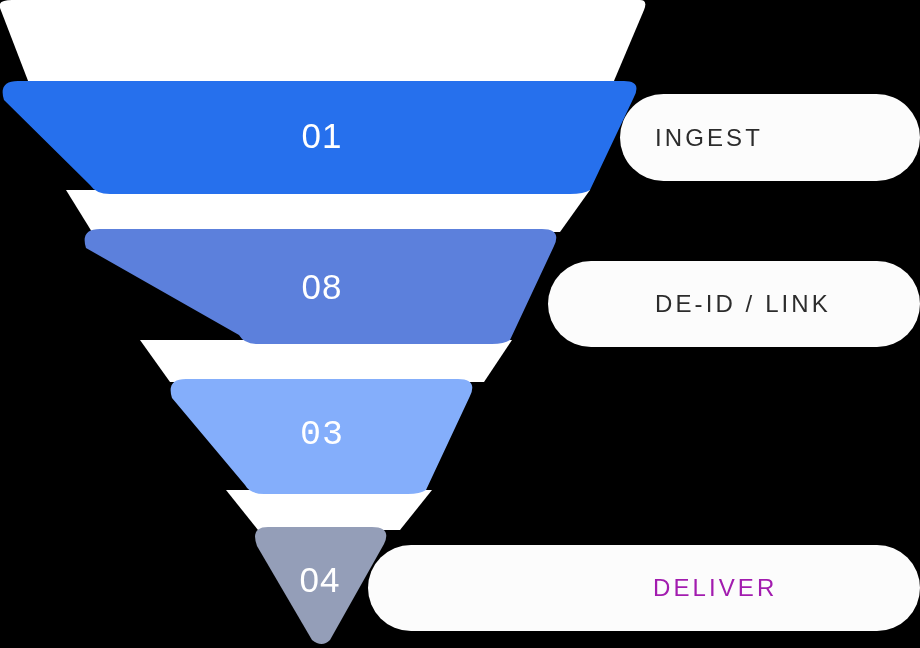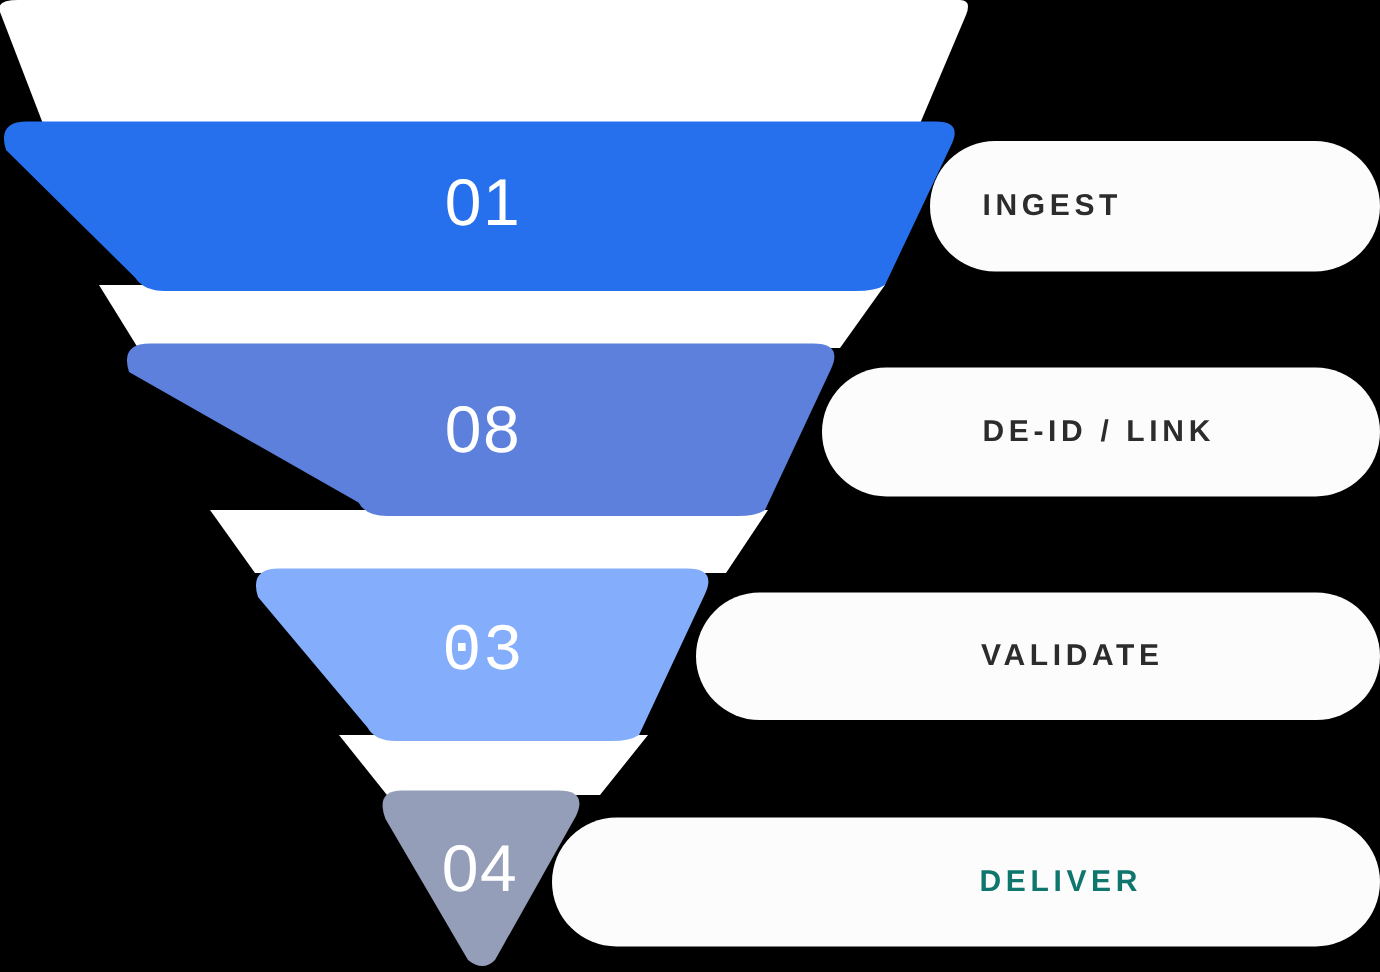--- a/index.html
+++ b/index.html
@@ -25,29 +25,29 @@
   }
   .pill {
     position: absolute;
     background: #FCFCFC;
     border-radius: 44px;
     display: flex;
     align-items: center;
   }
   .pill-label {
     color: #2C2C2C;
-    font-size: 20px;
+    font-size: 24px;
     letter-spacing: 3.1px;
-    font-weight: 700;
+    font-weight: 400;
     white-space: nowrap;
   }
   .step-num {
     position: absolute;
     color: #FFFFFF;
-    font-size: 44px;
+    font-size: 35px;
     font-weight: 300;
     letter-spacing: 1px;
     text-align: center;
     white-space: nowrap;
     transform: translate(-50%, -50%);
     pointer-events: none;
   }
   
   #pill-1 { left: 620px; top: 94px;  width: 300px; height: 87px; }
   #pill-2 { left: 548px; top: 245px; width: 372px; height: 86px; }
@@ -70,28 +70,25 @@
     <path fill="#FFFFFF" d="M 66,190 L 590,190 L 560,232 L 92,232 Z"></path>
 
     <path fill="#FFFFFF" d="M 140,340 L 512,340 L 484,382 L 170,382 Z"></path>
 
     <path fill="#FFFFFF" d="M 226,490 L 432,490 L 400,530 L 258,530 Z"></path>
   </svg>
 
   <div class="pill" id="pill-1" style="background: rgb(252, 252, 252);">
     <span class="pill-label" style="color: rgb(44, 44, 44);">INGEST</span>
   </div>
-  <div class="pill" id="pill-2" style="background: rgb(252, 252, 252);">
+  <div class="pill" id="pill-2" style="background: rgb(252, 252, 252); margin-top: 16px;">
     <span class="pill-label" style="color: rgb(44, 44, 44);">DE-ID / LINK</span>
   </div>
-  <div class="pill" id="pill-3" style="background: rgb(252, 252, 252);">
-    <span class="pill-label" style="color: rgb(44, 44, 44);">VALIDATE</span>
-  </div>
   <div class="pill" id="pill-4" style="background: rgb(252, 252, 252);">
-    <span class="pill-label" style="color: #0f766e; text-align: center;">DELIVER</span>
+    <span class="pill-label" style="color: #a21caf; text-align: center;">DELIVER</span>
   </div>
 
   <svg class="funnel" viewBox="0 0 920 648">
 
     <path id="band-1" fill="#2670ED" d="M 18,81 L 624,81 Q 642,81 634,97 L 590,190 Q 584,194 570,194 L 110,194 Q 96,194 90,185 L 4,100 Q -2,81 18,81 Z"></path>
 
     <path id="band-2" fill="#5C80DC" d="M 100,229 L 542,229 Q 562,229 554,246 L 510,340 Q 504,344 492,344 L 258,344 Q 244,344 239,335 L 86,248 Q 80,229 100,229 Z"></path>
 
     <path id="band-3" fill="#84AEFB" d="M 186,379 L 458,379 Q 478,379 470,396 L 426,490 Q 420,494 408,494 L 400,494 L 264,494 Q 250,494 245,485 L 172,398 Q 166,379 186,379 Z"></path>
 

